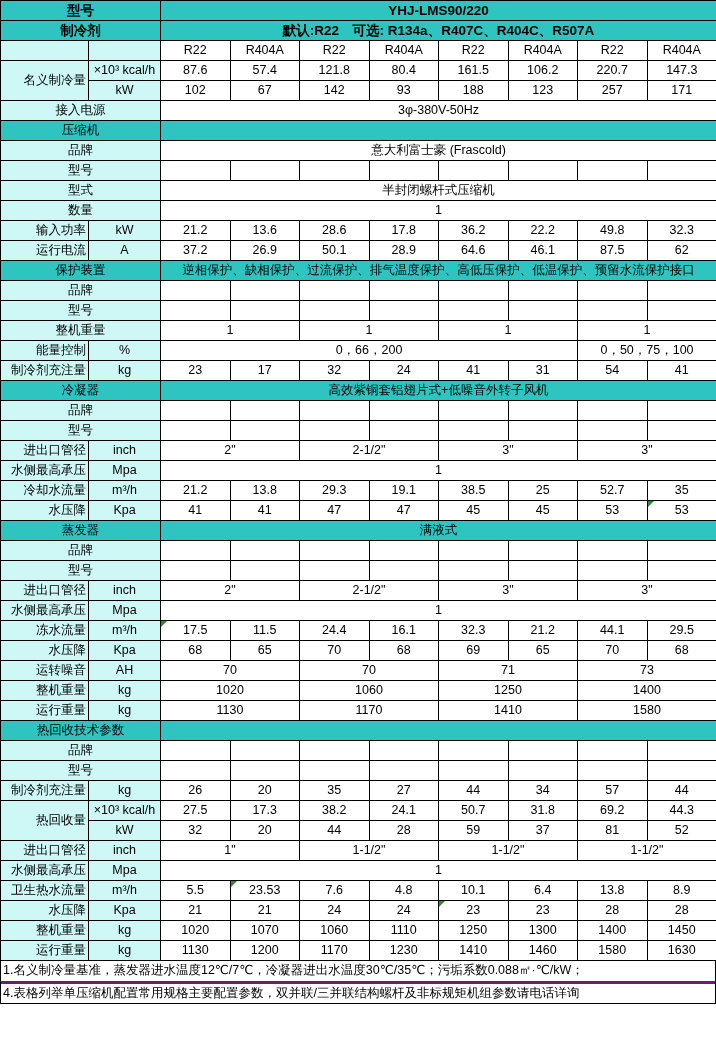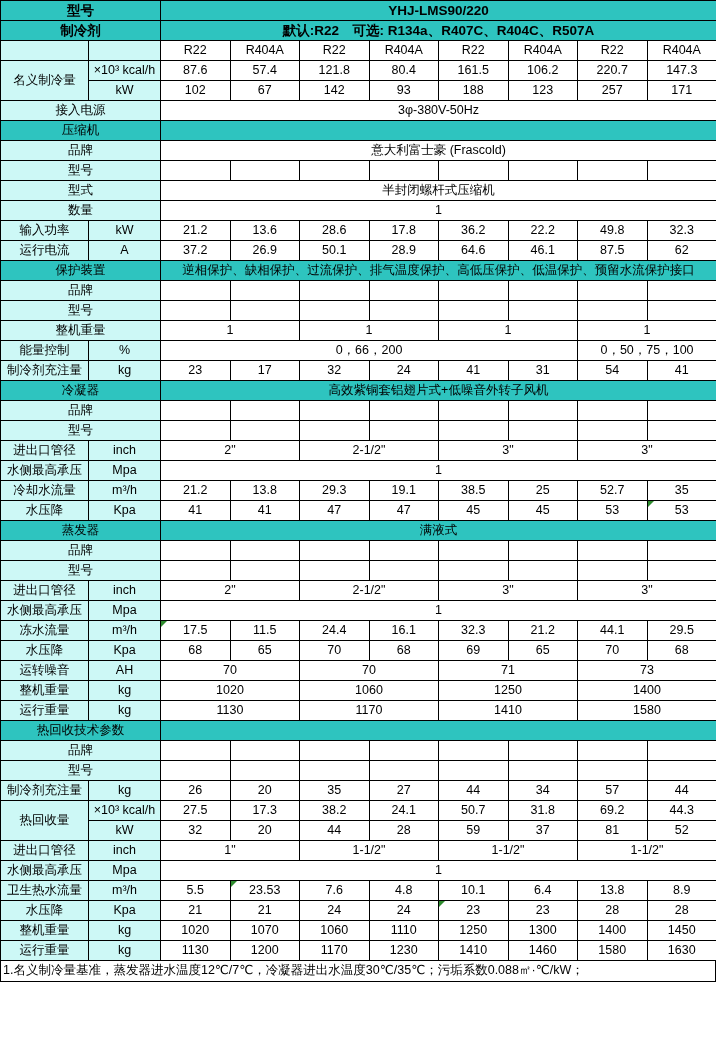--- a/index.html
+++ b/index.html
@@ -5,21 +5,21 @@
   html,body{margin:0;padding:0;background:#fff;}
   body{width:716px;font-family:"Liberation Sans","DejaVu Sans",sans-serif;color:#000;}
   table{border-collapse:collapse;table-layout:fixed;width:716px;}
   td{border:1px solid #000;height:19px;padding:0 2px;font-size:12.5px;line-height:19px;
      overflow:hidden;white-space:nowrap;position:relative;vertical-align:middle;}
   .teal{background:#2EC4BF;}
   .light{background:#CDF8F6;}
   .white{background:#ffffff;}
   .val{text-align:center;}
   .lbl-c{text-align:center;}
-  .lbl-l{text-align:center;}
+  .lbl-l{text-align:right;}
   .unit{text-align:center;}
   tr.bold td{font-weight:bold;font-size:13.5px;}
   .flag{position:absolute;top:0;left:0;width:0;height:0;
         border-top:6px solid #2E8B2E;border-right:6px solid transparent;}
   .notes{width:716px;border:1px solid #000;border-top:none;box-sizing:border-box;}
   .note-line{height:19.5px;line-height:19.5px;font-size:12.5px;padding-left:2px;
              border-bottom:3px solid #701a75;white-space:nowrap;overflow:hidden;}
   .note-line:last-child{border-bottom:none;}
 </style>
 </head>
@@ -458,13 +458,14 @@
         <td class="val white">1410</td>
         <td class="val white">1460</td>
         <td class="val white">1580</td>
         <td class="val white">1630</td>
       </tr>
     </tbody>
 </table>
 
 <div class="notes">
     <div class="note-line">1.名义制冷量基准，蒸发器进水温度12℃/7℃，冷凝器进出水温度30℃/35℃；污垢系数0.088㎡·℃/kW；</div>
+    <div class="note-line">4.表格列举单压缩机配置常用规格主要配置参数，双并联/三并联结构螺杆及非标规矩机组参数请电话详询</div>
   </div>
 
 </body></html>

